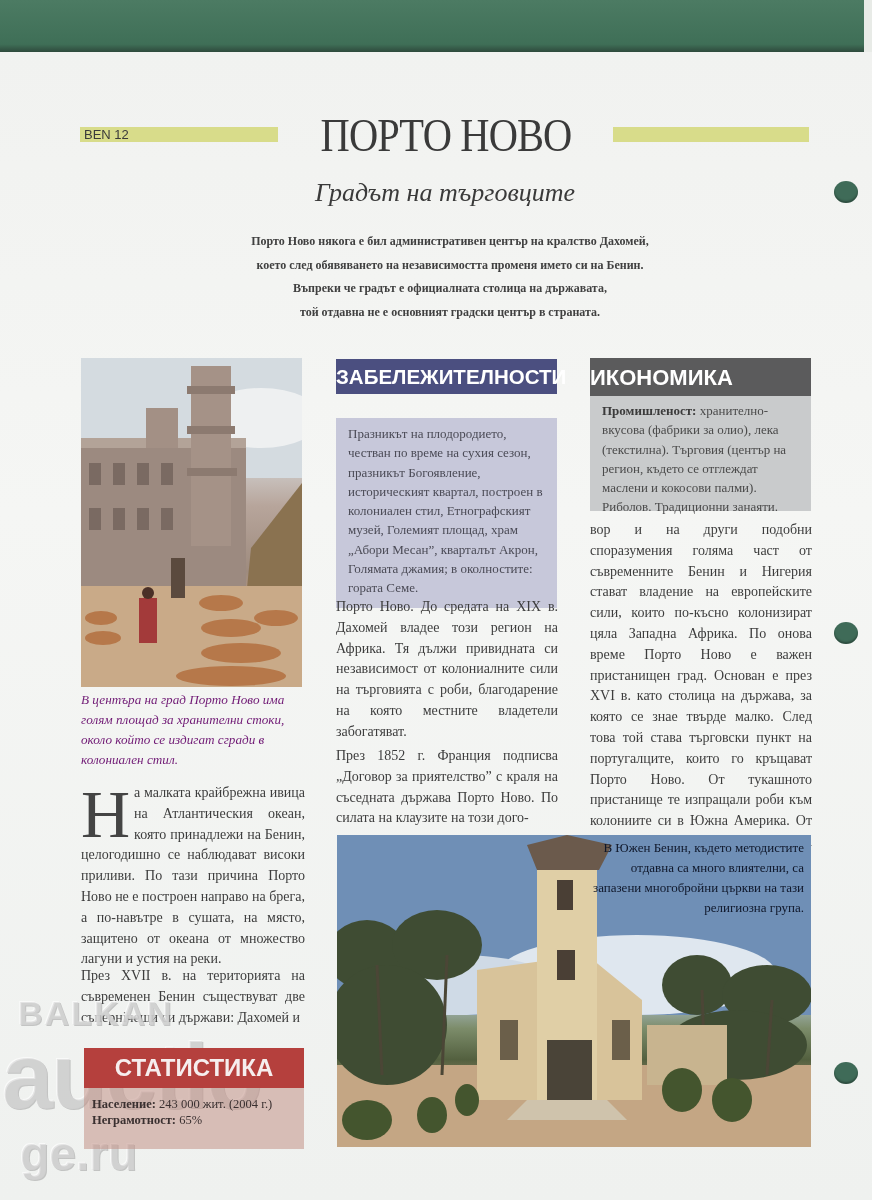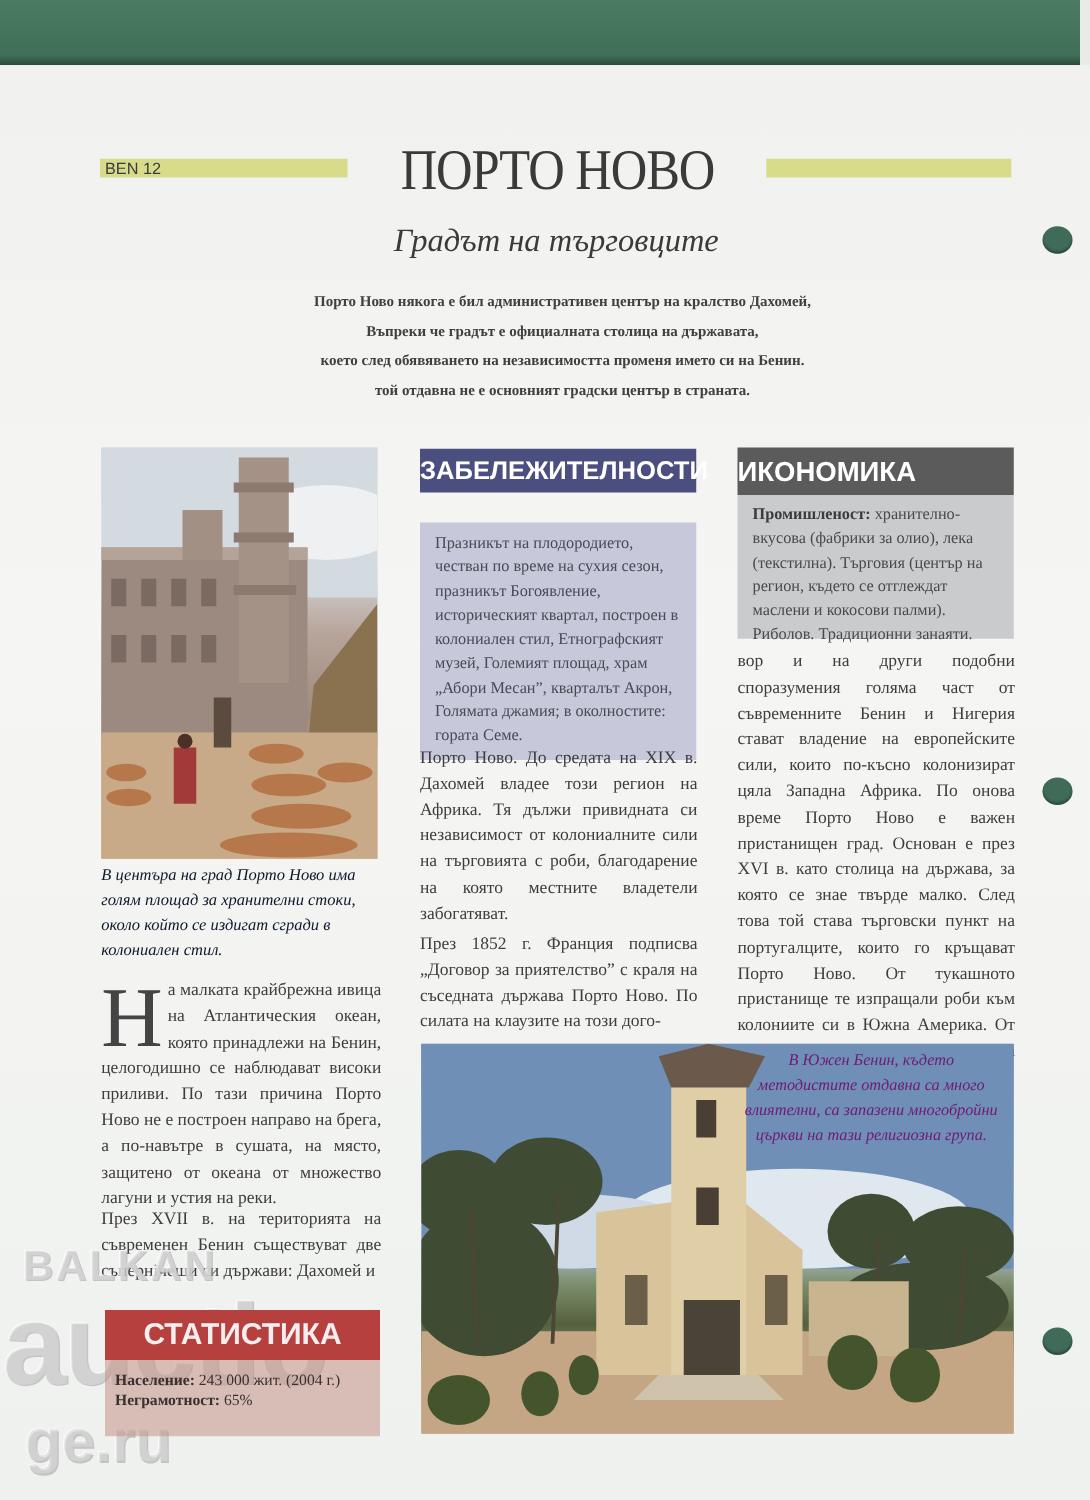--- a/index.html
+++ b/index.html
@@ -22,21 +22,21 @@
     font-size: 46px; color: #3a3a3a; line-height: 52px; letter-spacing: -1px; transform: scaleX(0.88); }
   .subtitle { position: absolute; left: 200px; top: 178px; width: 490px; text-align: center;
     font-style: italic; font-size: 26px; color: #3a3a3a; }
   .lead { position: absolute; left: 100px; top: 230px; width: 700px; text-align: center;
     font-weight: bold; font-size: 12px; line-height: 23.5px; color: #404040; }
 
   
   .photo1 { position: absolute; left: 81px; top: 358px; width: 221px; height: 329px; overflow: hidden;
     background: linear-gradient(180deg, #c9d3dc 0%, #dde3e6 25%, #b7a59b 45%, #9e8b7e 65%, #c9a587 80%, #c99a72 100%); }
   .caption1 { position: absolute; left: 81px; top: 690px; width: 225px; font-style: italic;
-    font-size: 13.2px; line-height: 20px; color: #0f172a; }
+    font-size: 13.2px; line-height: 20px; color: #701a75; }
 
   
   .body-text { font-size: 14px; line-height: 20.8px; text-align: justify; color: #3d3d3d; }
   .col1-p1 { position: absolute; left: 81px; top: 783px; width: 224px; }
   .dropcap { float: left; font-size: 68px; line-height: 56px; margin: 3px 4px 0 0; color: #444; }
   .col1-p2 { position: absolute; left: 81px; top: 966px; width: 224px; }
 
   
   .stats { position: absolute; left: 84px; top: 1048px; width: 220px; height: 101px; background: rgba(195,145,135,0.55); }
   .stats-head { height: 40px; background: #b5403d; color: #f6eeee; font-family: "Liberation Sans", sans-serif;
@@ -64,42 +64,42 @@
   .econ-head { position: absolute; left: 590px; top: 358px; width: 221px; height: 38px; background: #5b5b5c;
     color: #fff; font-family: "Liberation Sans", sans-serif; font-weight: bold; font-size: 22px; line-height: 40px; }
   .econ-body { position: absolute; left: 590px; top: 396px; width: 221px; height: 115px; background: #c9cbcc;
     padding: 5px 8px 1px 12px; font-size: 13px; line-height: 19.3px; color: #4a4a4a; }
   .econ-body b { font-weight: bold; color: #3b3b3b; }
   .col3-p1 { position: absolute; left: 590px; top: 520px; width: 222px; }
 
   
   .photo2 { position: absolute; left: 337px; top: 835px; width: 474px; height: 312px; overflow: hidden;
     background: linear-gradient(180deg, #5d7ea8 0%, #86a3c6 30%, #b9cbe0 50%, #7c8c6a 62%, #53603f 72%, #b99f7d 85%, #c2a887 100%); }
-  .caption2 { position: absolute; left: 590px; top: 838px; width: 214px; text-align: center; font-style: italic;
-    font-size: 13px; line-height: 20px; color: #701a75; }
+  .caption2 { position: absolute; left: 590px; top: 838px; width: 214px; text-align: right; 
+    font-size: 13px; line-height: 20px; color: #0f172a; }
 
   
   .hole { position: absolute; width: 24px; height: 22px; border-radius: 50%; background: #3f6b58;
     box-shadow: inset 0 -2px 2px rgba(0,0,0,0.3); }
 </style>
 </head>
 <body>
 
 <div class="green-band"></div>
 <div class="page"></div>
 
 <div class="bar-left"></div>
 <div class="code">BEN 12</div>
 <div class="title">ПОРТО НОВО</div>
 <div class="bar-right"></div>
 <div class="subtitle">Градът на търговците</div>
 <div class="lead">
   <div>Порто Ново някога е бил административен център на кралство Дахомей,</div>
+  <div>което след обявяването на независимостта променя името си на Бенин.</div>
   <div>Въпреки че градът е официалната столица на държавата,</div>
-  <div>което след обявяването на независимостта променя името си на Бенин.</div>
   <div>той отдавна не е основният градски център в страната.</div>
 </div>
 
 <div class="photo1">
   <svg width="221" height="329" viewBox="0 0 221 329">
     <rect x="0" y="0" width="221" height="120" fill="#d4dbe0"></rect>
     <ellipse cx="180" cy="60" rx="60" ry="30" fill="#eef0f1"></ellipse>
     <rect x="0" y="80" width="165" height="150" fill="#9c8a80"></rect>
     <rect x="0" y="80" width="165" height="10" fill="#b3a398"></rect>
     <rect x="65" y="50" width="32" height="40" fill="#a39085"></rect>

